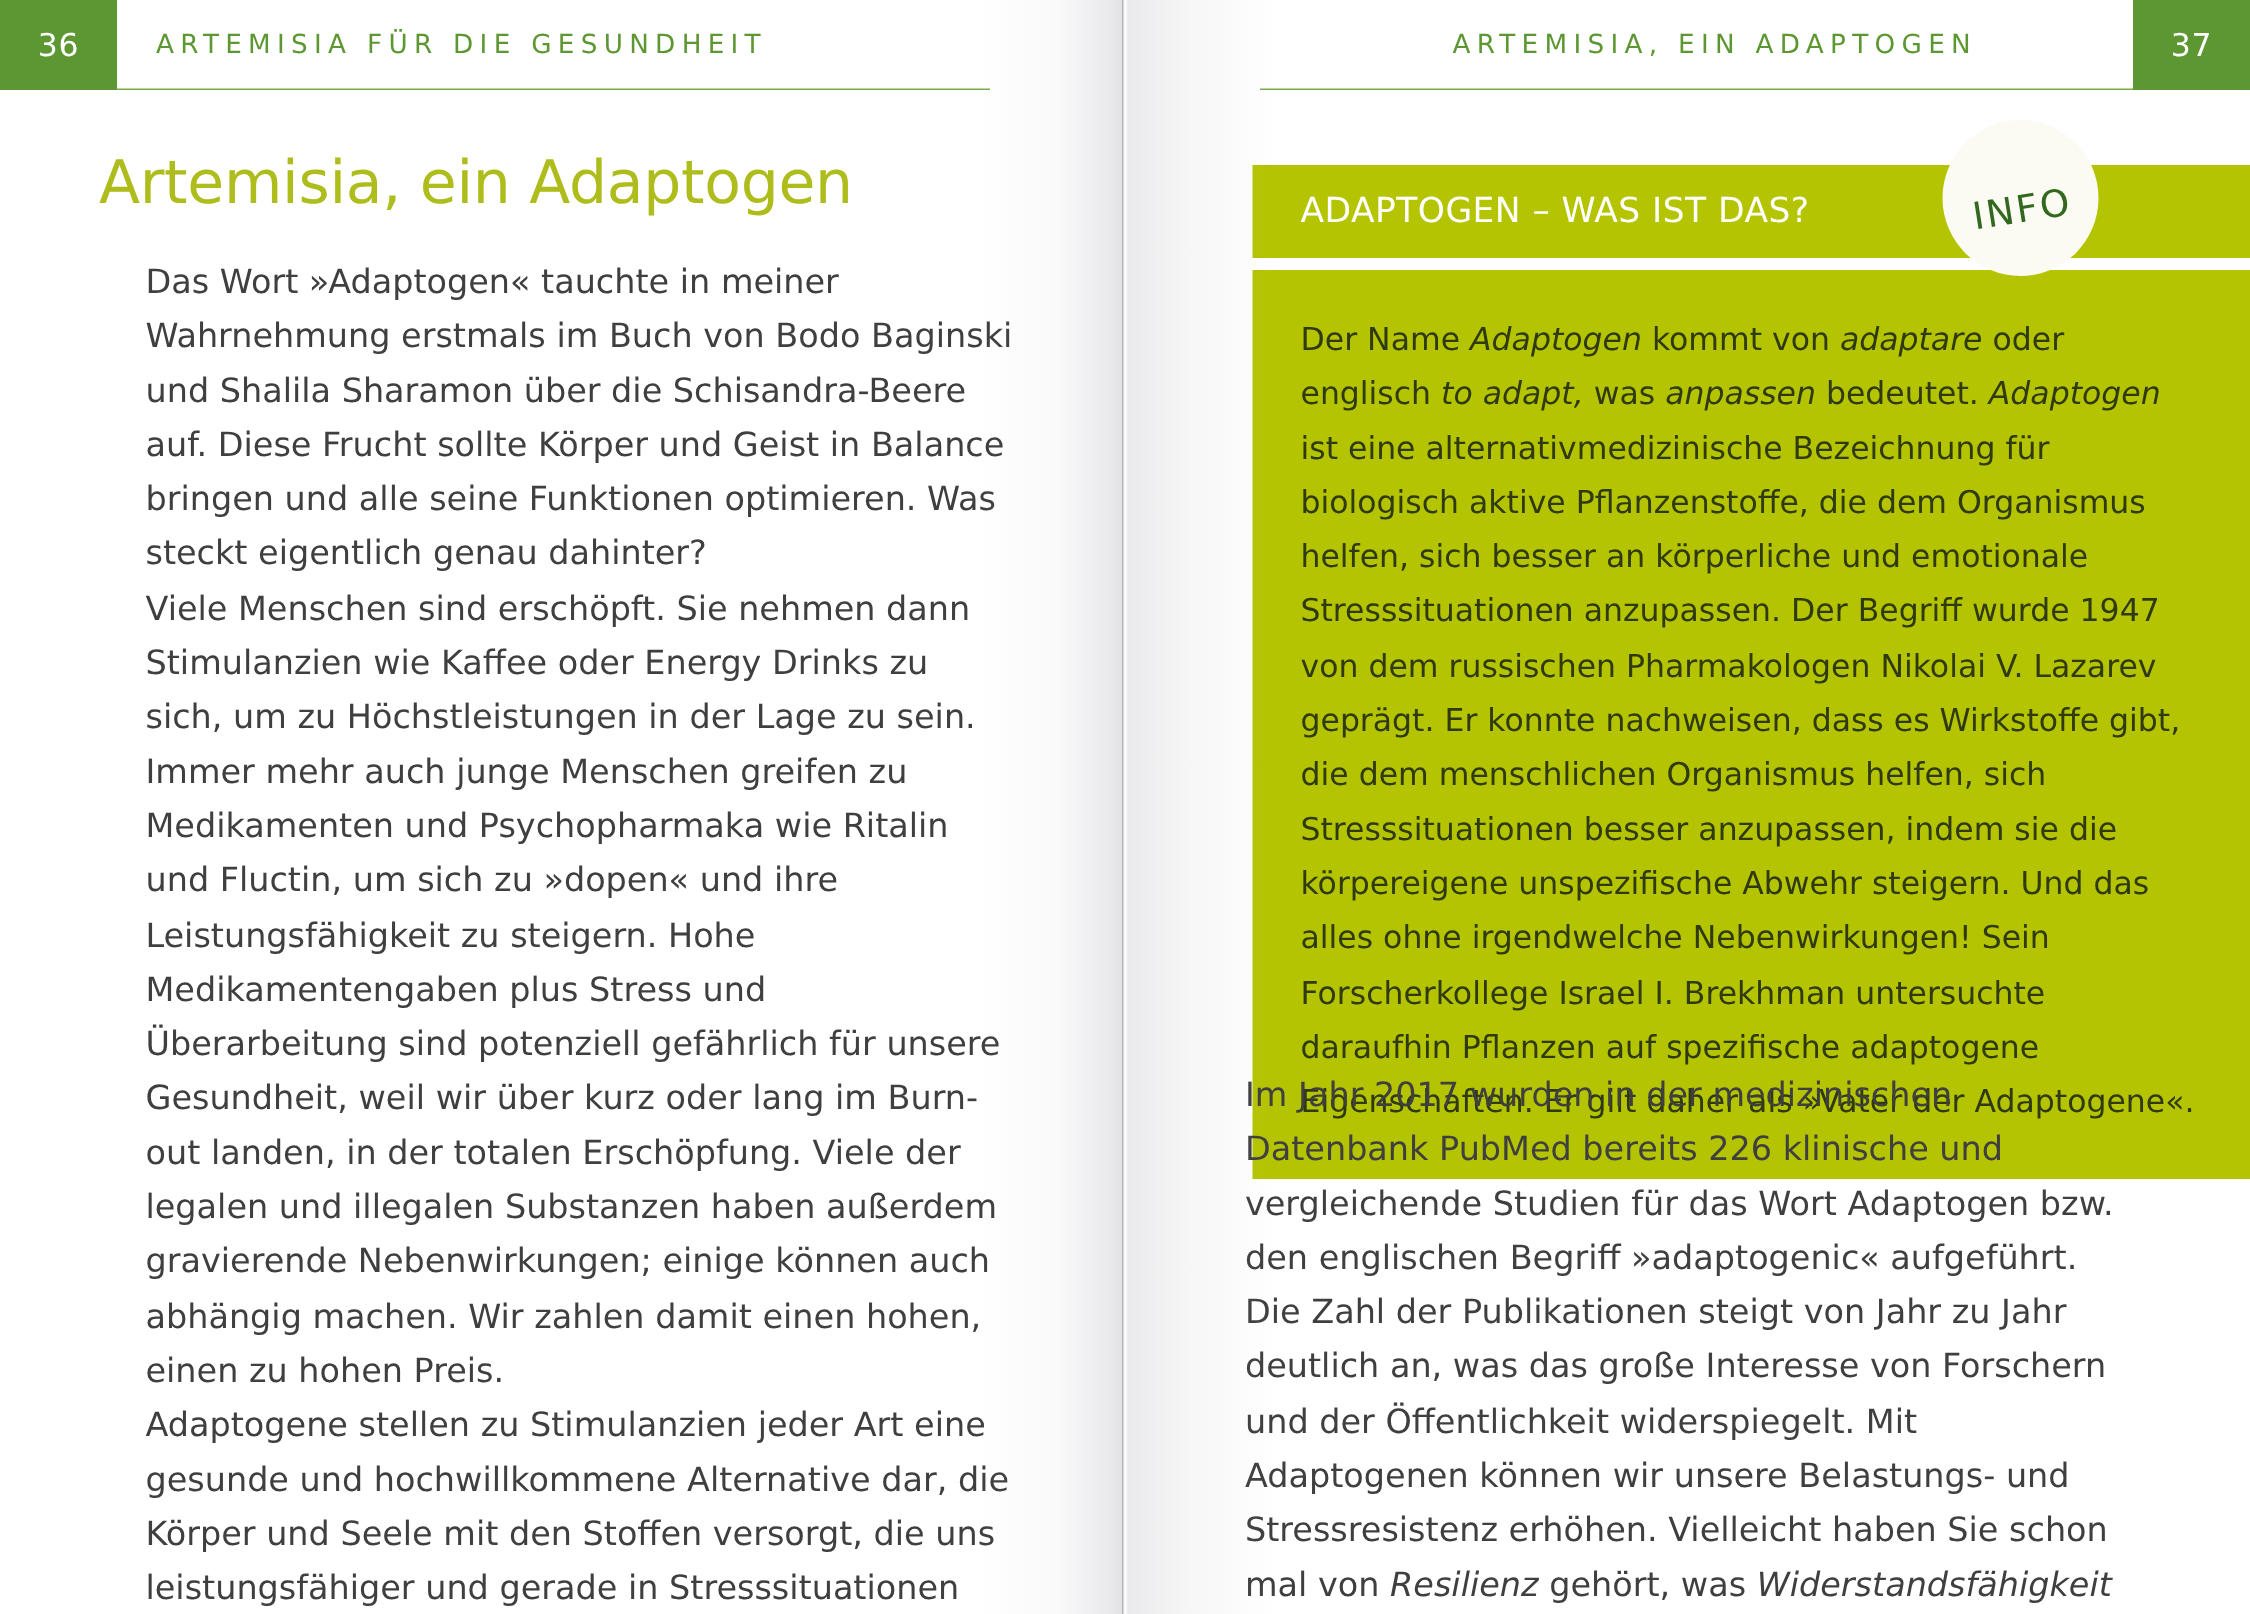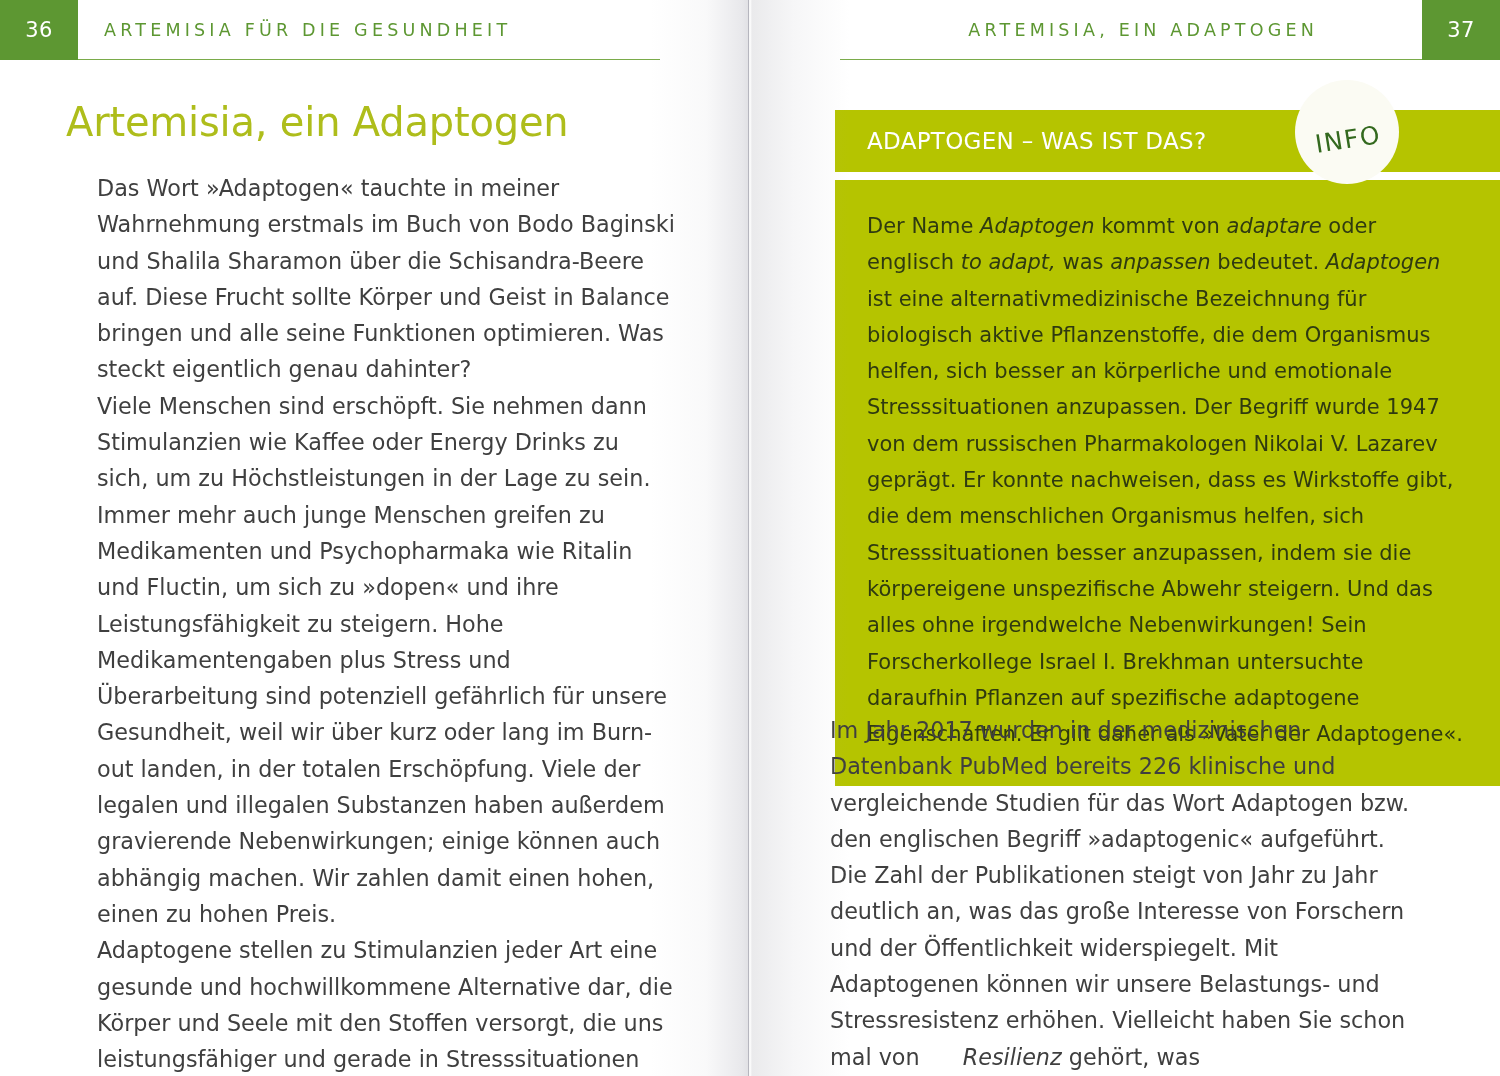--- a/index.html
+++ b/index.html
@@ -206,21 +206,21 @@
     line-height: 36.3px;
   }
   .info-body em { font-style: italic; }
 
   .body-col-right {
     position: absolute;
     left: 80px;     
     top: 712px;
     width: 590px;
   }
-  .body-col-right em { font-style: italic; margin-left: 36px; }
+  .body-col-right em { font-style: italic; }
 </style>
 </head>
 <body>
 
 <div class="spread">
 
   <div class="page-left">
 
     <div class="runhead runhead-left">
       <div class="pagenum-block pagenum-left">36</div>

